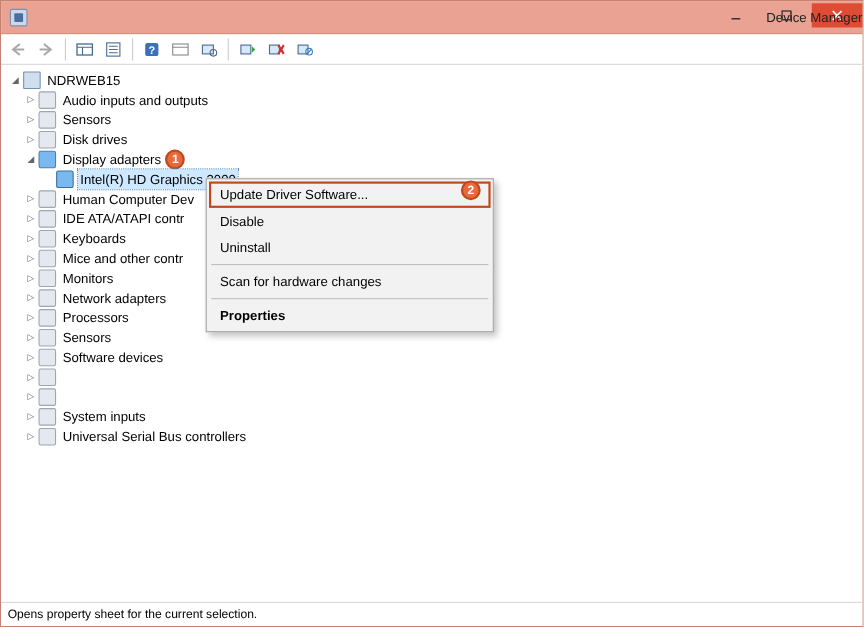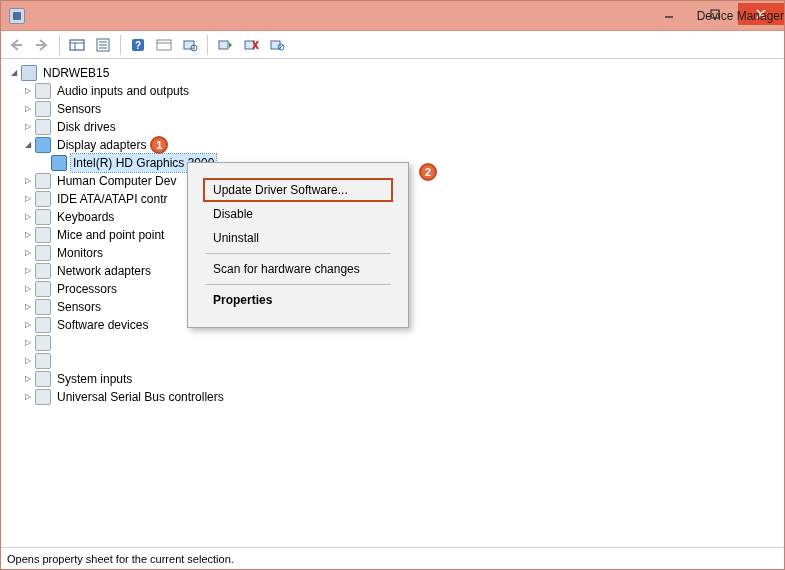--- a/index.html
+++ b/index.html
@@ -25,21 +25,21 @@
   .indent { display:inline-block; }
   .exp { width:14px; height:14px; display:inline-flex; align-items:center; justify-content:center; color:#666; font-size:8px; cursor:pointer;}
   .ticon { width:16px; height:16px; margin-right:4px; display:inline-flex; align-items:center; justify-content:center;}
   .ticon.computer { background:#cfdff0; border:1px solid #7a90b0; border-radius:1px;}
   .ticon.generic { background:#e4e9ef; border:1px solid #9aa7b5; border-radius:2px;}
   .ticon.display { background:#7ab8f0; border:1px solid #4a80b0; border-radius:2px;}
   .ticon.selected-dev { background:#7ab8f0; border:1px solid #3a70a0; border-radius:2px;}
   .selected { background:#cde8ff; outline:1px dotted #5a90c0; padding-right:6px;}
   .label { padding: 0 2px;}
   .callout { width:18px; height:18px; border-radius:50%; background:#e8693b; border:2px solid #c04a1c; color:#fff; font-size:11px; font-weight:bold; display:inline-flex; align-items:center; justify-content:center; margin-left:2px; flex-shrink:0;}
-  .contextmenu { position:absolute; left:184px; top:98px; width:222px; background:#f2f2f2; border:1px solid #a6a6a6; box-shadow:3px 3px 6px rgba(0,0,0,0.25); font-size:12px; padding:15px; z-index:50;}
+  .contextmenu { position:absolute; left:184px; top:98px; width:262px; background:#f2f2f2; border:1px solid #a6a6a6; box-shadow:3px 3px 6px rgba(0,0,0,0.25); font-size:12px; padding:2px; z-index:50;}
   .cm-item { height:24px; display:flex; align-items:center; padding:0 10px; cursor:default;}
   .cm-item.highlight { border:2px solid #c04a1c; padding:0 8px; margin:0;}
   .cm-sep { height:1px; background:#c0c0c0; margin:3px 2px;}
   .cm-item.bold { font-weight:bold;}
   .statusbar { height:22px; border-top:1px solid #d0d0d0; background:#fff; font-size:11px; display:flex; align-items:center; padding:0 6px;}
   .callout2-wrap { position:absolute; left:414px; top:99px; z-index:60;}
 </style>
 </head>
 <body>
 
@@ -197,21 +197,21 @@
       <div class="node">
           <span class="indent" style="width:18px"></span>
           <span class="exp">▷</span>
           <span class="ticon generic"></span>
           <span class="label">Keyboards</span>
         </div>
       <div class="node">
           <span class="indent" style="width:18px"></span>
           <span class="exp">▷</span>
           <span class="ticon generic"></span>
-          <span class="label">Mice and point point</span>
+          <span class="label">Mice and other contr</span>
         </div>
       <div class="node">
           <span class="indent" style="width:18px"></span>
           <span class="exp">▷</span>
           <span class="ticon generic"></span>
           <span class="label">Monitors</span>
         </div>
       <div class="node">
           <span class="indent" style="width:18px"></span>
           <span class="exp">▷</span>

